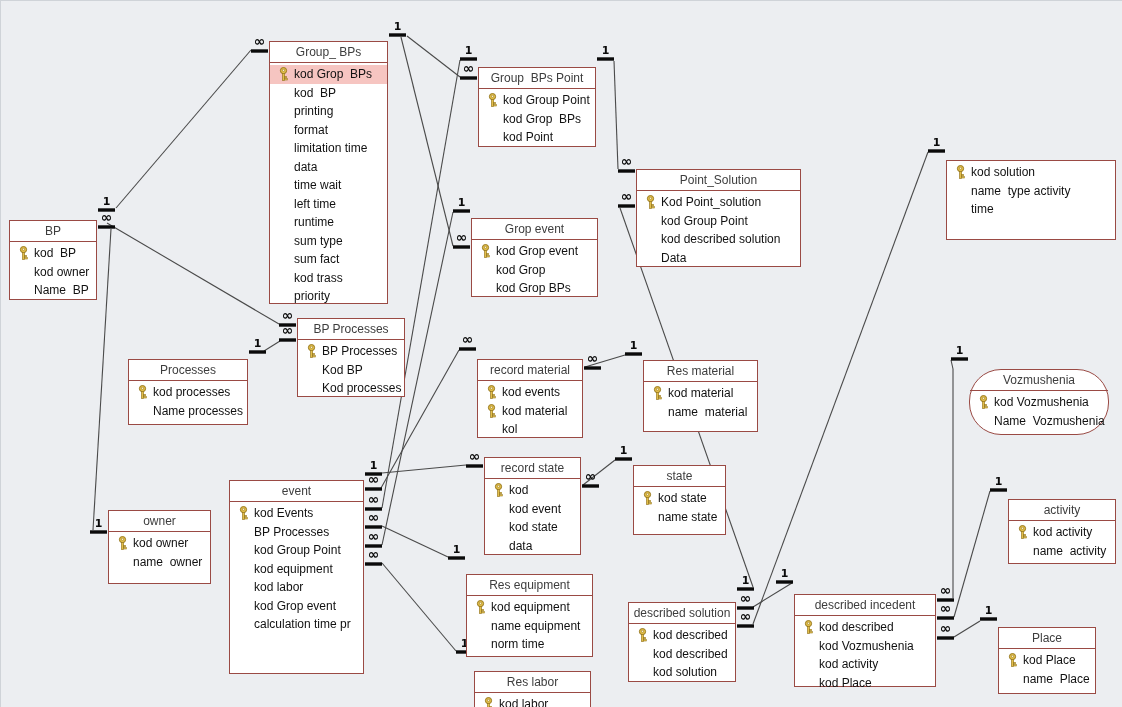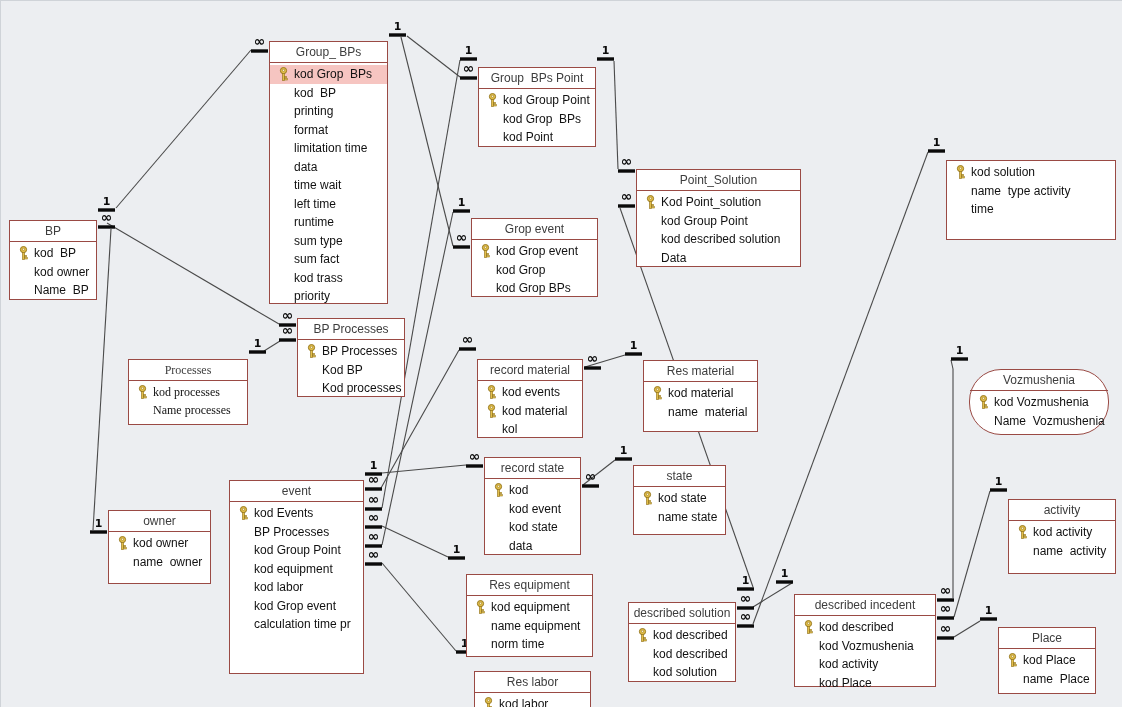--- a/index.html
+++ b/index.html
@@ -344,21 +344,21 @@
               <circle cx="5.5" cy="3.6" r="3.1" fill="#e3bf4a" stroke="#97781f" stroke-width="1"></circle>
               <circle cx="5.5" cy="3.3" r="1.1" fill="#fff8dc" stroke="#97781f" stroke-width="0.6"></circle>
               <rect x="4.6" y="6.4" width="1.9" height="7" fill="#e3bf4a" stroke="#97781f" stroke-width="0.7"></rect>
               <rect x="6.4" y="9.4" width="2.2" height="1.4" fill="#e3bf4a" stroke="#97781f" stroke-width="0.6"></rect>
               <rect x="6.4" y="11.6" width="2.9" height="1.4" fill="#e3bf4a" stroke="#97781f" stroke-width="0.6"></rect>
             </svg></span><span class="fname">kod solution</span></div>
         <div class="frow"><span class="keyslot"></span><span class="fname">name  type activity</span></div>
         <div class="frow"><span class="keyslot"></span><span class="fname">time</span></div>
       </div>
     </div>
-    <div class="tbl" style="left: 127px; top: 322px; width: 120px; height: 66px; font-family: Liberation Serif, serif;">
+    <div class="tbl" style="left: 127px; top: 322px; width: 120px; height: 66px;">
       <div class="tbl-title">Processes</div>
       <div class="tbl-body">
         <div class="frow"><span class="keyslot"><svg width="11" height="14" viewBox="0 0 11 14">
               <circle cx="5.5" cy="3.6" r="3.1" fill="#e3bf4a" stroke="#97781f" stroke-width="1"></circle>
               <circle cx="5.5" cy="3.3" r="1.1" fill="#fff8dc" stroke="#97781f" stroke-width="0.6"></circle>
               <rect x="4.6" y="6.4" width="1.9" height="7" fill="#e3bf4a" stroke="#97781f" stroke-width="0.7"></rect>
               <rect x="6.4" y="9.4" width="2.2" height="1.4" fill="#e3bf4a" stroke="#97781f" stroke-width="0.6"></rect>
               <rect x="6.4" y="11.6" width="2.9" height="1.4" fill="#e3bf4a" stroke="#97781f" stroke-width="0.6"></rect>
             </svg></span><span class="fname">kod processes</span></div>
         <div class="frow"><span class="keyslot"></span><span class="fname">Name processes</span></div>
@@ -476,21 +476,21 @@
         <div class="frow"><span class="keyslot"><svg width="11" height="14" viewBox="0 0 11 14">
               <circle cx="5.5" cy="3.6" r="3.1" fill="#e3bf4a" stroke="#97781f" stroke-width="1"></circle>
               <circle cx="5.5" cy="3.3" r="1.1" fill="#fff8dc" stroke="#97781f" stroke-width="0.6"></circle>
               <rect x="4.6" y="6.4" width="1.9" height="7" fill="#e3bf4a" stroke="#97781f" stroke-width="0.7"></rect>
               <rect x="6.4" y="9.4" width="2.2" height="1.4" fill="#e3bf4a" stroke="#97781f" stroke-width="0.6"></rect>
               <rect x="6.4" y="11.6" width="2.9" height="1.4" fill="#e3bf4a" stroke="#97781f" stroke-width="0.6"></rect>
             </svg></span><span class="fname">kod owner</span></div>
         <div class="frow"><span class="keyslot"></span><span class="fname">name  owner</span></div>
       </div>
     </div>
-    <div class="tbl" style="left: 1007px; top: 462px; width: 108px; height: 75px;">
+    <div class="tbl" style="left: 1007px; top: 462px; width: 108px; height: 65px;">
       <div class="tbl-title">activity</div>
       <div class="tbl-body">
         <div class="frow"><span class="keyslot"><svg width="11" height="14" viewBox="0 0 11 14">
               <circle cx="5.5" cy="3.6" r="3.1" fill="#e3bf4a" stroke="#97781f" stroke-width="1"></circle>
               <circle cx="5.5" cy="3.3" r="1.1" fill="#fff8dc" stroke="#97781f" stroke-width="0.6"></circle>
               <rect x="4.6" y="6.4" width="1.9" height="7" fill="#e3bf4a" stroke="#97781f" stroke-width="0.7"></rect>
               <rect x="6.4" y="9.4" width="2.2" height="1.4" fill="#e3bf4a" stroke="#97781f" stroke-width="0.6"></rect>
               <rect x="6.4" y="11.6" width="2.9" height="1.4" fill="#e3bf4a" stroke="#97781f" stroke-width="0.6"></rect>
             </svg></span><span class="fname">kod activity</span></div>
         <div class="frow"><span class="keyslot"></span><span class="fname">name  activity</span></div>

